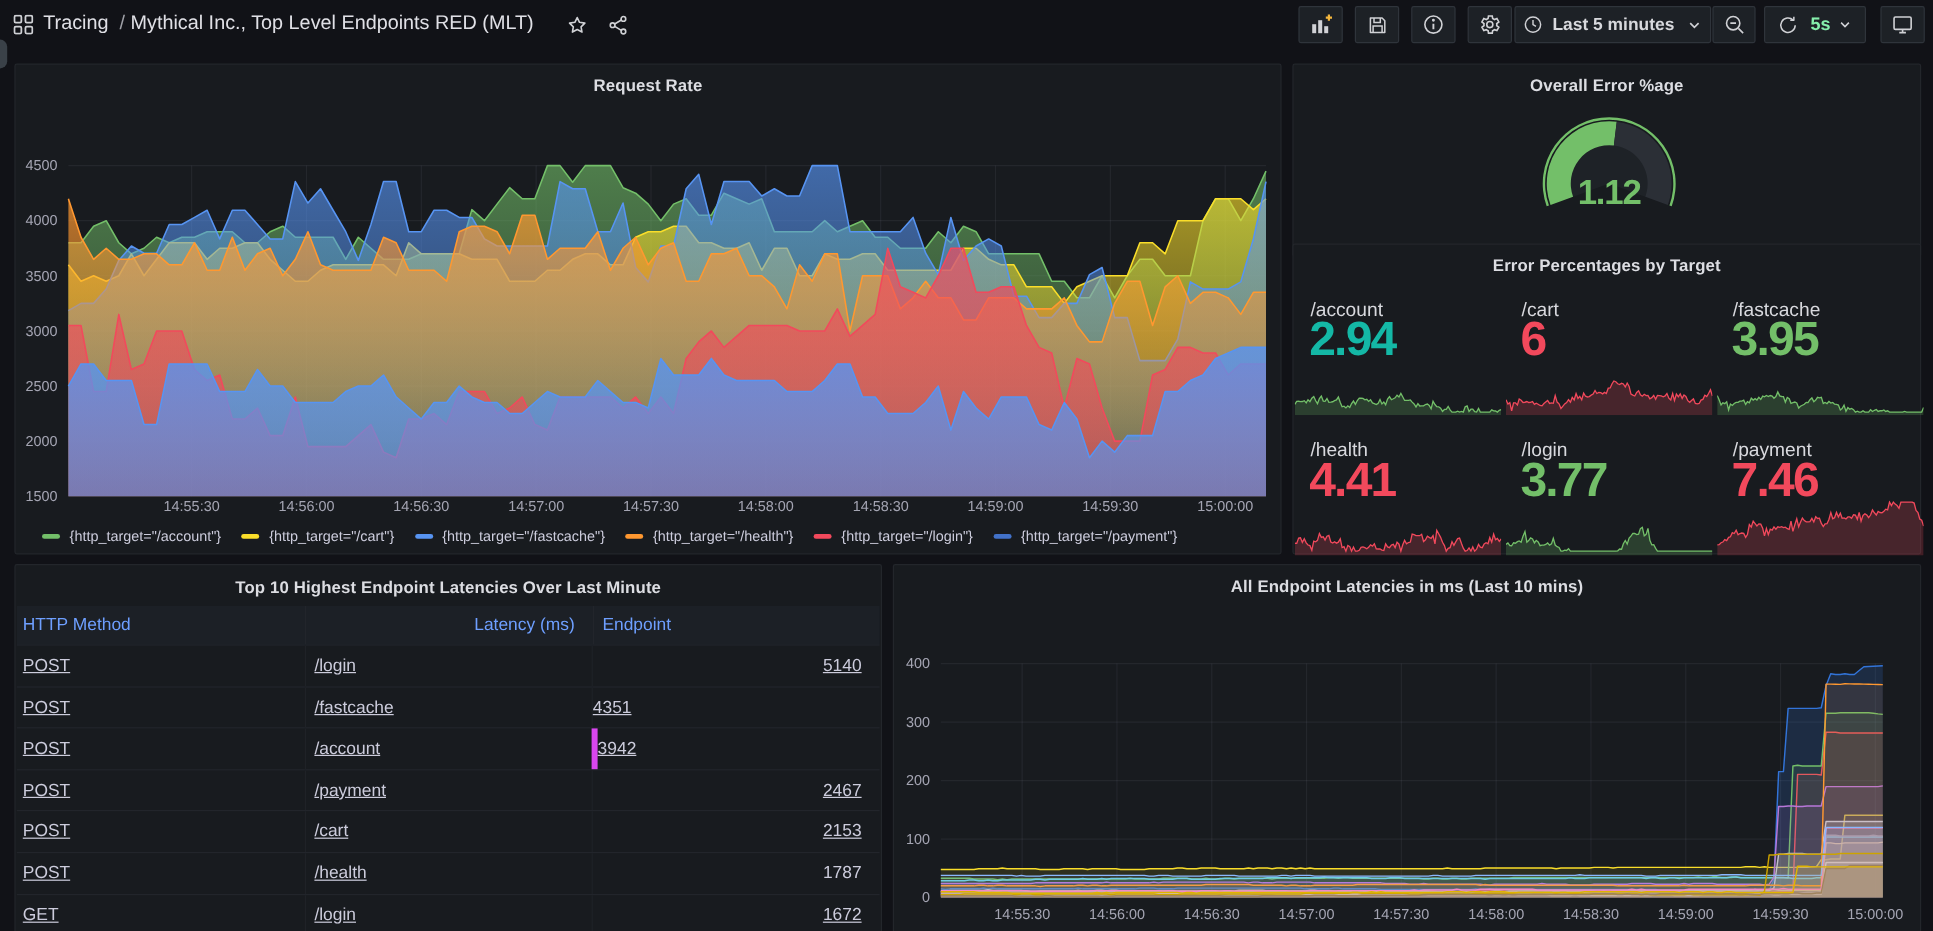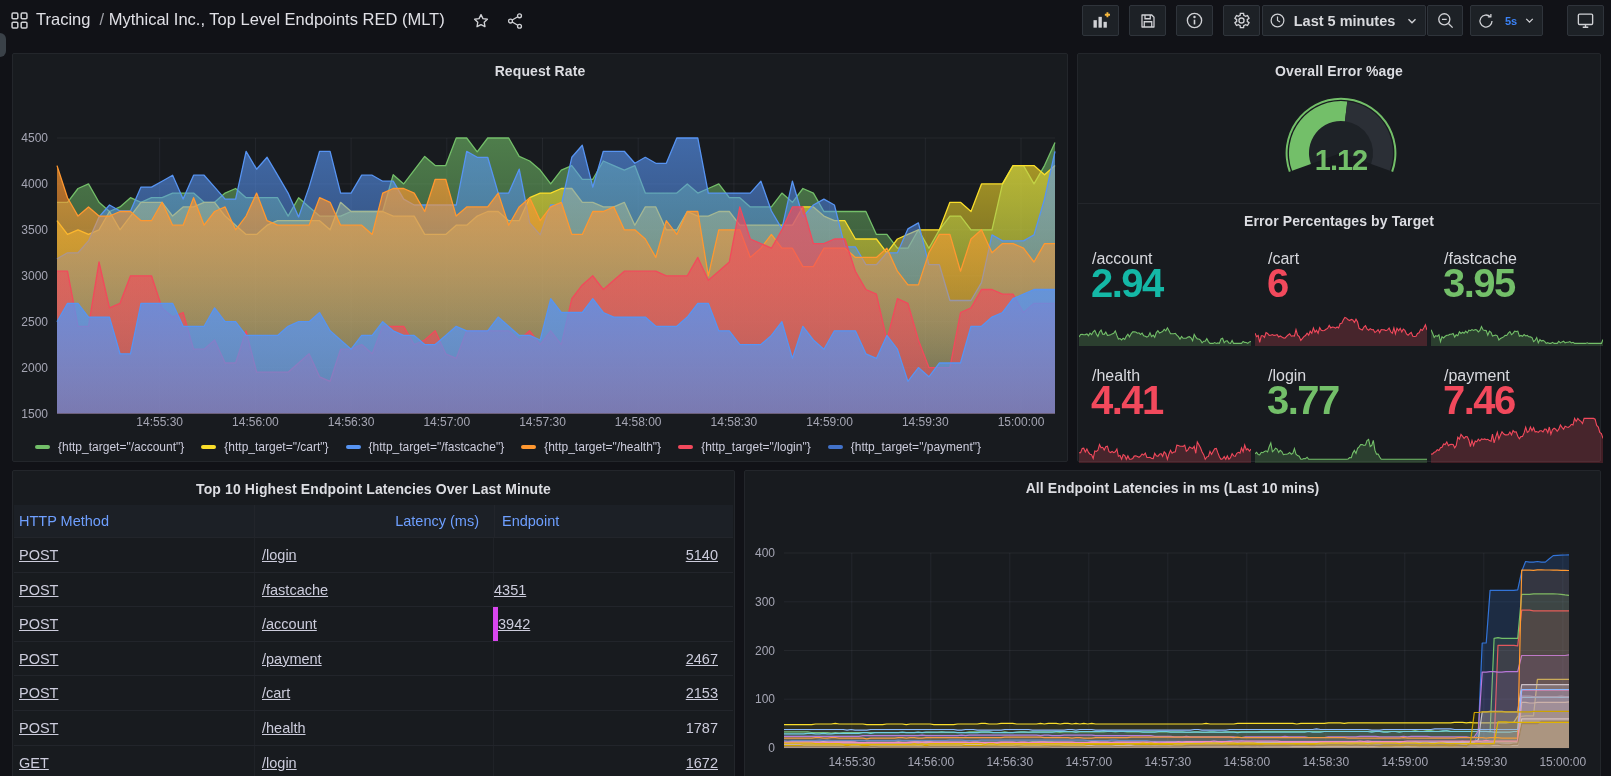--- a/index.html
+++ b/index.html
@@ -57,21 +57,21 @@
         <path d="M12 6.5V12l3.5 2"></path>
       </svg>Last 5 minutes<svg class="ic" width="14" height="14" viewBox="0 0 24 24" fill="none" stroke="#d0d1d5" stroke-width="2.4" style="margin-left:10px">
         <path d="M6 9l6 6 6-6"></path>
       </svg></div>
     <div class="navbtn" style="left:1427px;width:36px">
       <svg class="ic" width="19" height="19" viewBox="0 0 24 24" fill="none" stroke="#d0d1d5" stroke-width="1.7">
         <circle cx="10.5" cy="10.5" r="7"></circle>
         <path d="M16 16l5 5M7.5 10.5h6"></path>
       </svg>
     </div>
-    <div class="navbtn" style="left:1470px;width:73px;font-size:11px;font-weight:bold;color:#3b82f6">
+    <div class="navbtn" style="left:1470px;width:85px;font-size:15px;font-weight:bold;color:#86efac">
       <svg class="ic" width="18" height="18" viewBox="0 0 24 24" fill="none" stroke="#d0d1d5" stroke-width="1.7">
         <path d="M20 12a8 8 0 1 1-2.3-5.6"></path>
         <path d="M18.5 2.5v4h-4" stroke-linejoin="round"></path>
       </svg>
       <span style="margin-left:10px">5s</span>
       <svg class="ic" width="13" height="13" viewBox="0 0 24 24" fill="none" stroke="#d0d1d5" stroke-width="2.4" style="margin-left:6px">
         <path d="M6 9l6 6 6-6"></path>
       </svg>
     </div>
     <div class="navbtn" style="left:1567px;width:37px">

